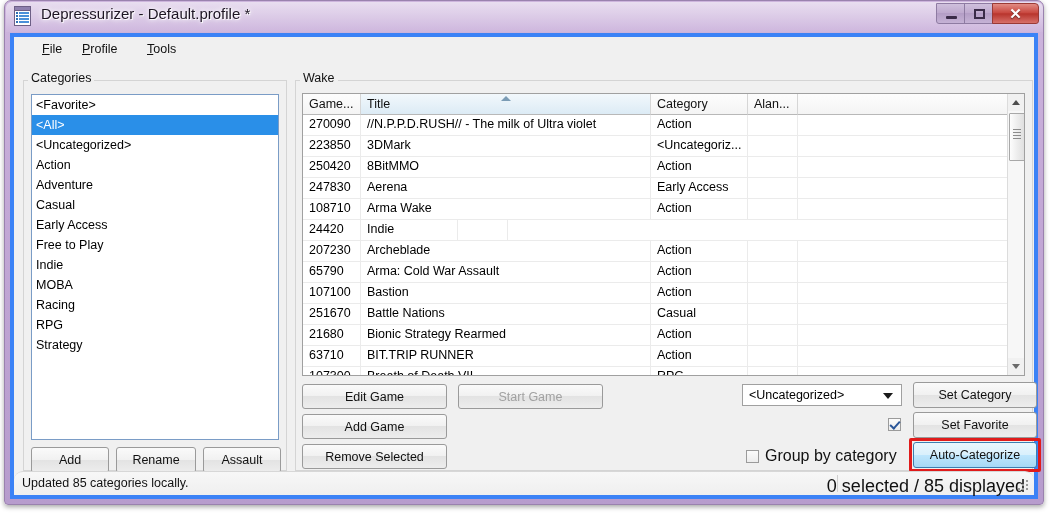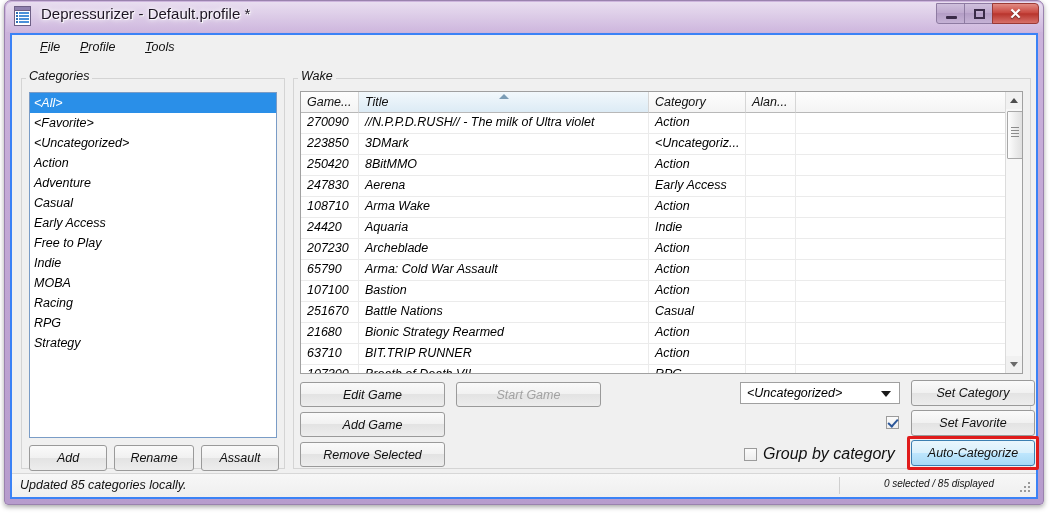--- a/index.html
+++ b/index.html
@@ -54,21 +54,21 @@
   .gl-max{position:absolute;left:9px;top:5px;width:11px;height:10px;border:2px solid #3a2b48;box-sizing:border-box;}
   .gl-close{
     position:absolute;left:0;top:0;width:100%;height:100%;
     color:#fff;font-size:15px;font-weight:bold;line-height:19px;text-align:center;
     text-shadow:0 1px 1px rgba(0,0,0,.5);
   }
 
   
   .client{
     position:absolute;left:10px;top:33px;width:1028px;height:466px;
-    background:#f0f0f0;border:2px solid #3b82f6;box-sizing:border-box;font-style:italic;
+    background:#f0f0f0;border:4px solid #3b82f6;box-sizing:border-box;
   }
 
   
   .menubar{position:absolute;left:0;top:0;width:100%;height:24px;background:#f0f0f0;}
   .menu-item{
     position:absolute;top:3px;height:18px;line-height:18px;padding:0 8px;
     font-size:12.5px;color:#111;cursor:default;
   }
   .menu-item u{text-decoration:underline;}
 
@@ -193,25 +193,25 @@
 
   .redbox{
     position:absolute;border:3px solid #e01b1b;border-radius:2px;
     box-sizing:border-box;pointer-events:none;
   }
 
   
   .statusbar{
     position:absolute;left:0;bottom:0;width:100%;height:24px;
     background:linear-gradient(180deg,#f7f7f7,#efefef);
-    border-top:1px solid #d7d7d7;box-sizing:border-box;
+    border-top:1px solid #d7d7d7;box-sizing:border-box;border-radius:9px;
   }
   .status-left{position:absolute;left:8px;top:4px;font-size:12.5px;color:#111;white-space:nowrap;}
   .status-sep{position:absolute;right:196px;top:3px;width:1px;height:17px;background:#cfcfcf;}
-  .status-right{position:absolute;right:42px;top:4px;font-size:10px;color:#111;white-space:nowrap;}
+  .status-right{position:absolute;right:9px;top:4px;font-size:18px;color:#111;white-space:nowrap;}
   .grip{position:absolute;right:4px;bottom:3px;width:13px;height:13px;}
   .grip i{position:absolute;width:2px;height:2px;background:#9a9a9a;}
 </style>
 </head>
 <body>
 
 <div id="app">
 
   <div class="win-frame">
     <div class="glass-hilite"></div>
@@ -253,22 +253,22 @@
       <div class="menu-item" style="left:20px"><u>F</u>ile</div>
       <div class="menu-item" style="left:60px"><u>P</u>rofile</div>
       <div class="menu-item" style="left:125px"><u>T</u>ools</div>
     </div>
 
     <div class="groupbox" id="gb-cat">
       <div class="gb-line"></div>
       <div class="gb-label">Categories</div>
 
       <div class="catlist">
+        <div class="cat-item">&lt;Favorite&gt;</div>
         <div class="cat-item sel">&lt;All&gt;</div>
-        <div class="cat-item">&lt;Favorite&gt;</div>
         <div class="cat-item">&lt;Uncategorized&gt;</div>
         <div class="cat-item">Action</div>
         <div class="cat-item">Adventure</div>
         <div class="cat-item">Casual</div>
         <div class="cat-item">Early Access</div>
         <div class="cat-item">Free to Play</div>
         <div class="cat-item">Indie</div>
         <div class="cat-item">MOBA</div>
         <div class="cat-item">Racing</div>
         <div class="cat-item">RPG</div>
@@ -329,21 +329,20 @@
             </div>
             <div class="grid-row">
               <div class="gc c0">108710</div>
               <div class="gc c1">Arma Wake</div>
               <div class="gc c2">Action</div>
               <div class="gc c3"></div>
               <div class="gc c4"></div>
             </div>
             <div class="grid-row">
               <div class="gc c0">24420</div>
-              <div class="gc c1">Aquaria</div>
               <div class="gc c2">Indie</div>
               <div class="gc c3"></div>
               <div class="gc c4"></div>
             </div>
             <div class="grid-row">
               <div class="gc c0">207230</div>
               <div class="gc c1">Archeblade</div>
               <div class="gc c2">Action</div>
               <div class="gc c3"></div>
               <div class="gc c4"></div>

